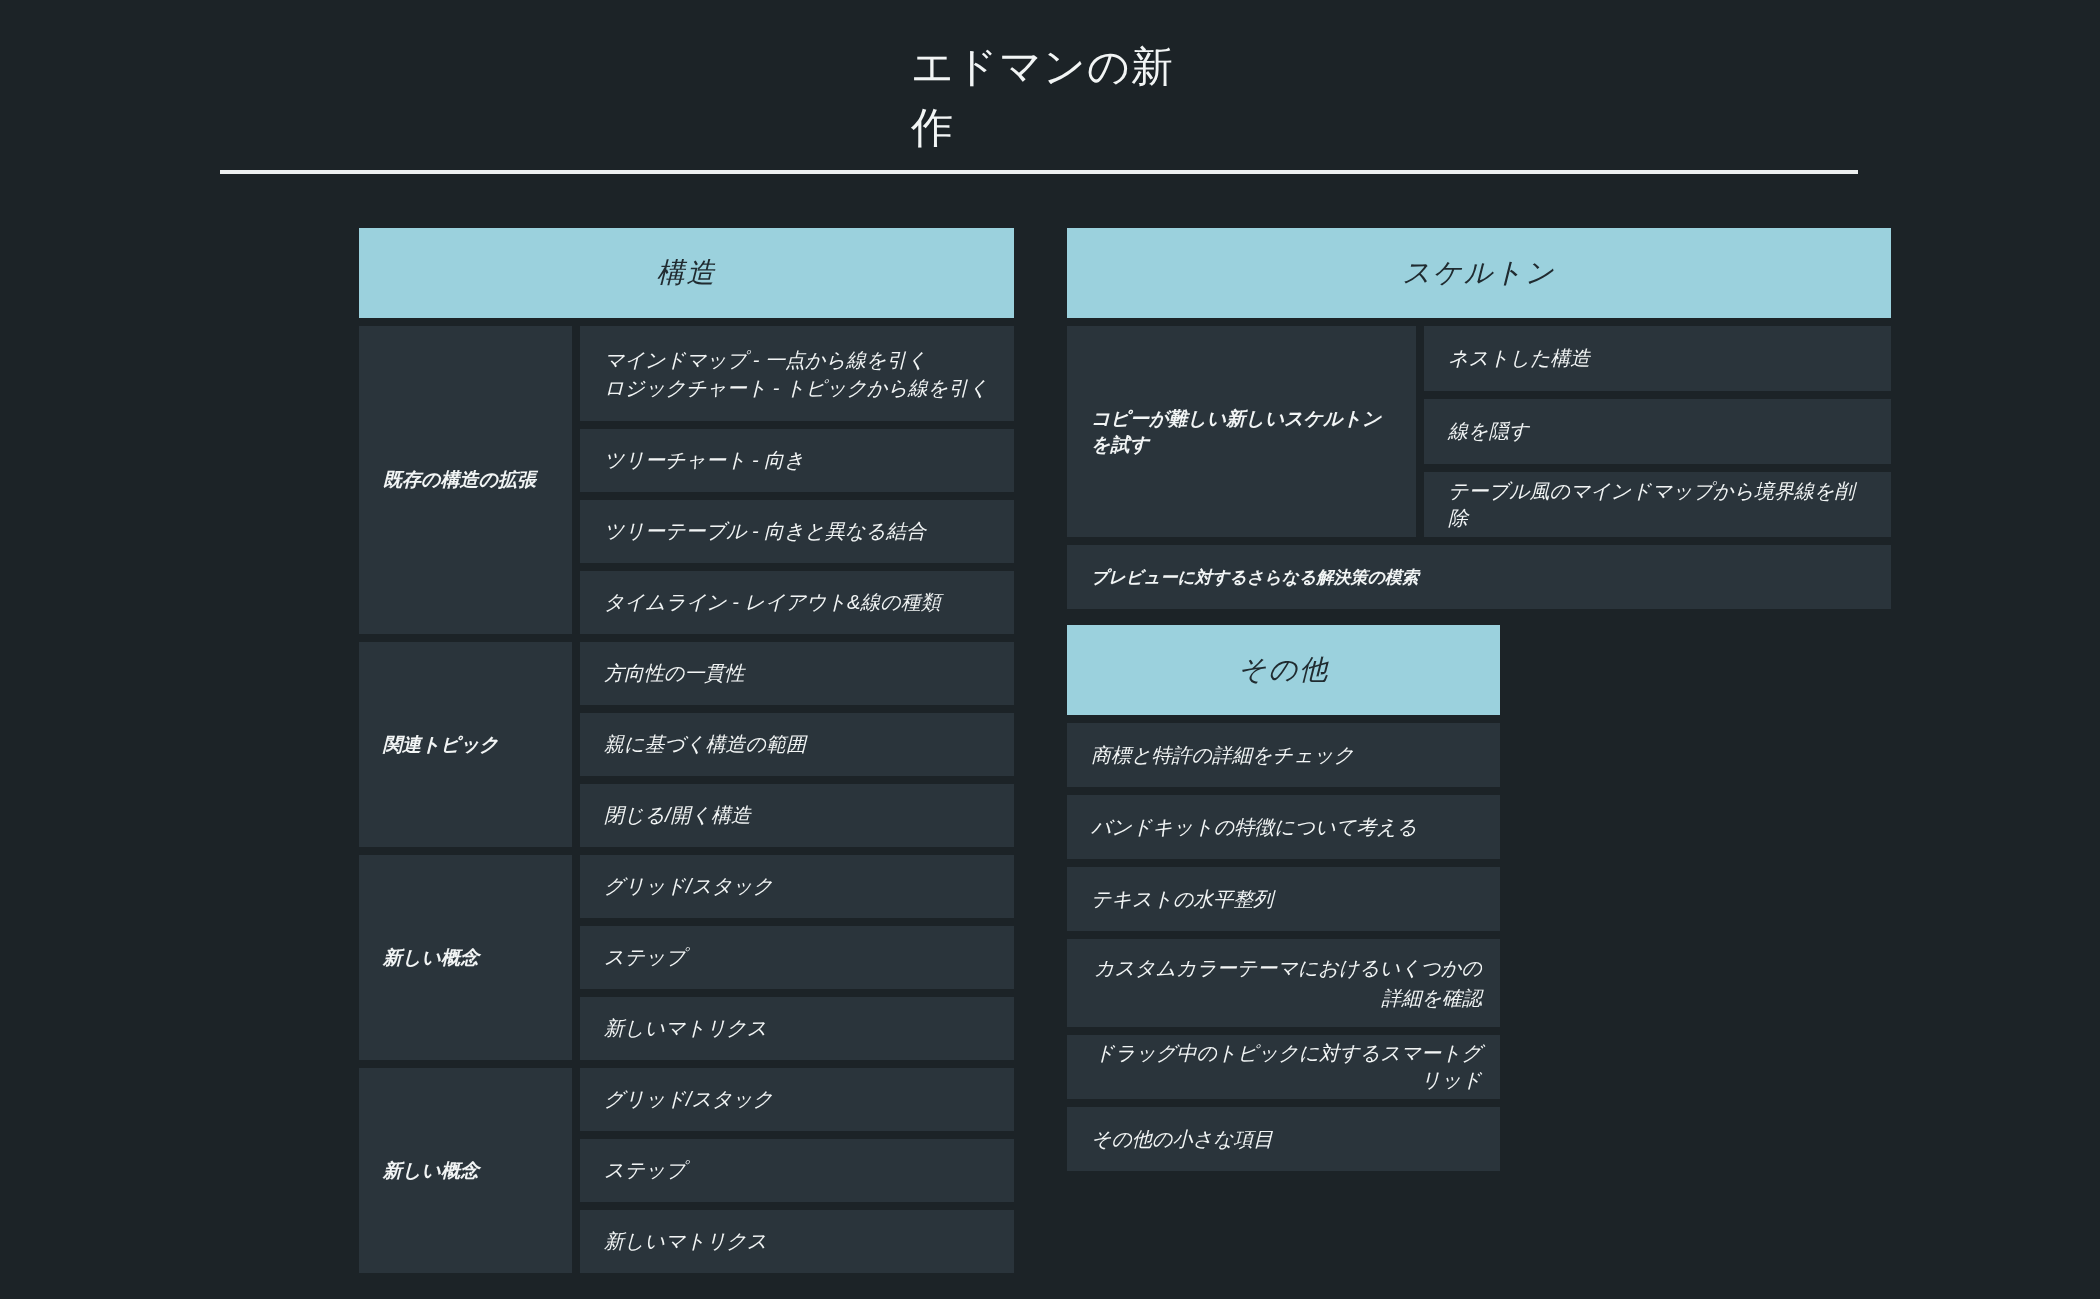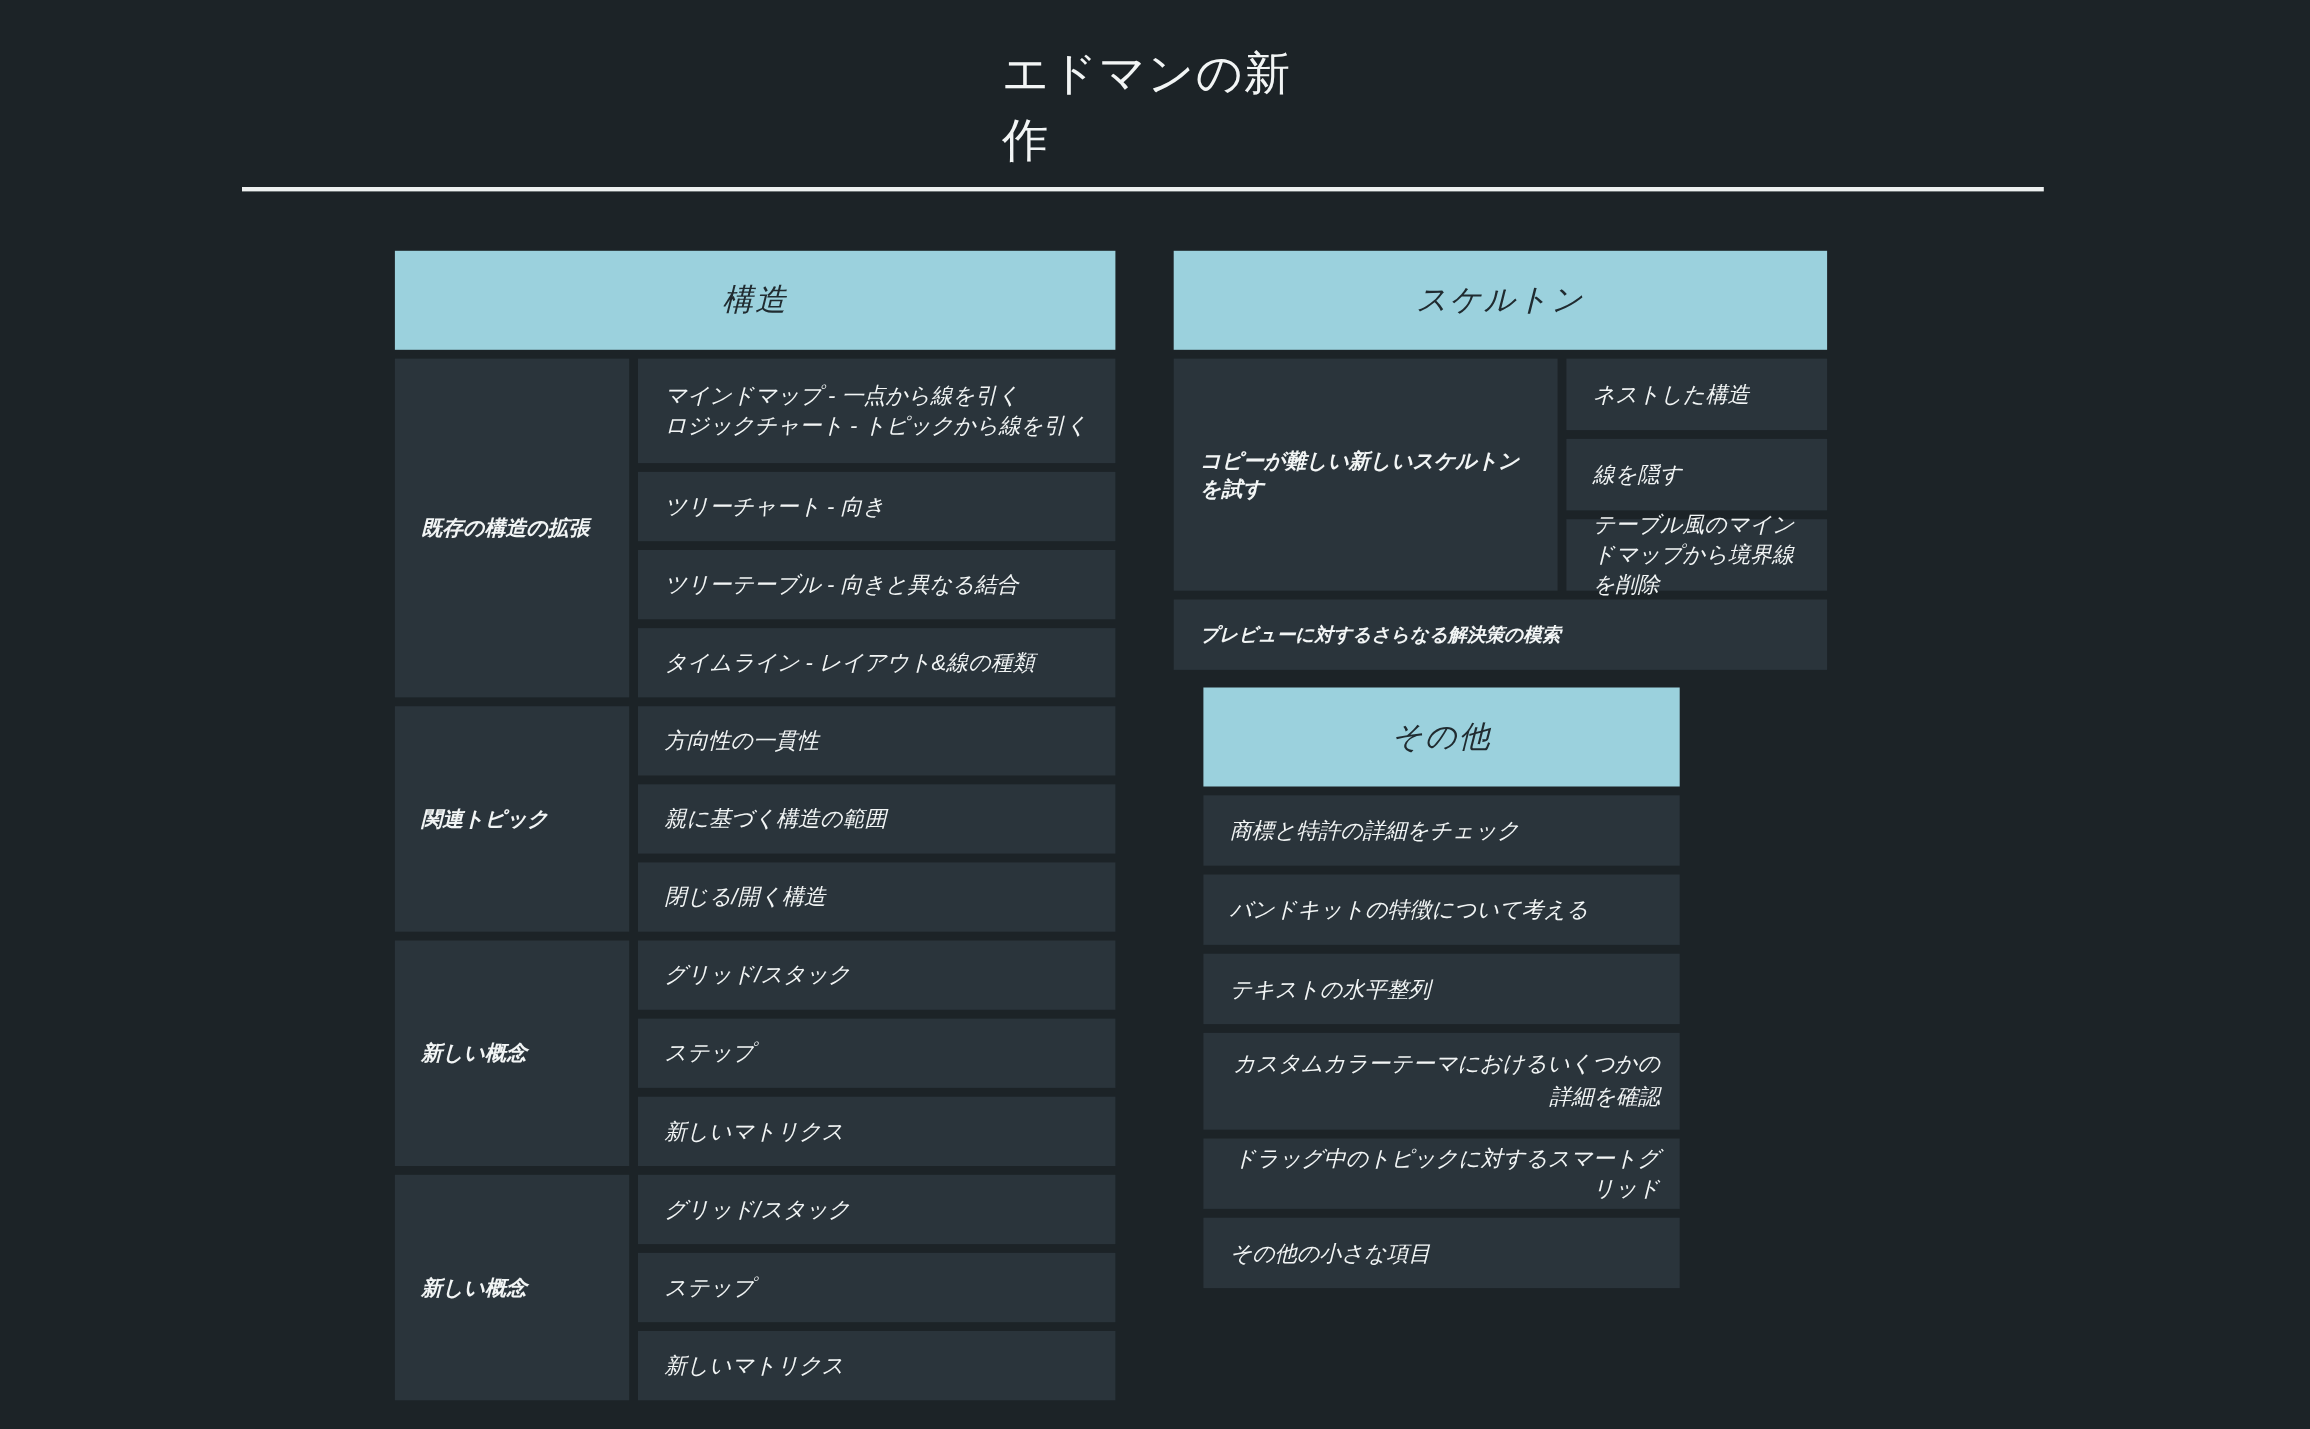--- a/index.html
+++ b/index.html
@@ -68,28 +68,28 @@
   .r95 { height: 95px; }
 
   
   .structure { left: 359px; top: 228px; width: 655px; }
   .structure .tbody { margin-top: 8px; display: flex; flex-direction: column; gap: 8px; }
   .group { display: flex; gap: 8px; }
   .group .label { width: 213px; flex: none; }
   .group .rows { flex: 1; display: flex; flex-direction: column; gap: 8px; }
 
   
-  .skeleton { left: 1067px; top: 228px; width: 594px; }
+  .skeleton { left: 1067px; top: 228px; width: 824px; }
   .sk-body { margin-top: 8px; display: flex; gap: 8px; }
   .sk-left { width: 349px; flex: none; }
   .sk-rows { flex: 1; display: flex; flex-direction: column; gap: 8px; }
   .sk-footer { margin-top: 8px; height: 64px; font-weight: 700; font-size: 17px; }
 
   
-  .others { left: 1094px; top: 625px; width: 433px; }
+  .others { left: 1067px; top: 625px; width: 433px; }
   .others .rows { margin-top: 8px; display: flex; flex-direction: column; gap: 8px; text-align: right; }
 </style>
 </head>
 <body>
 
 <div class="canvas">
 
   <div class="central-topic">
     <div>エドマンの新</div>
     <div>作</div>

